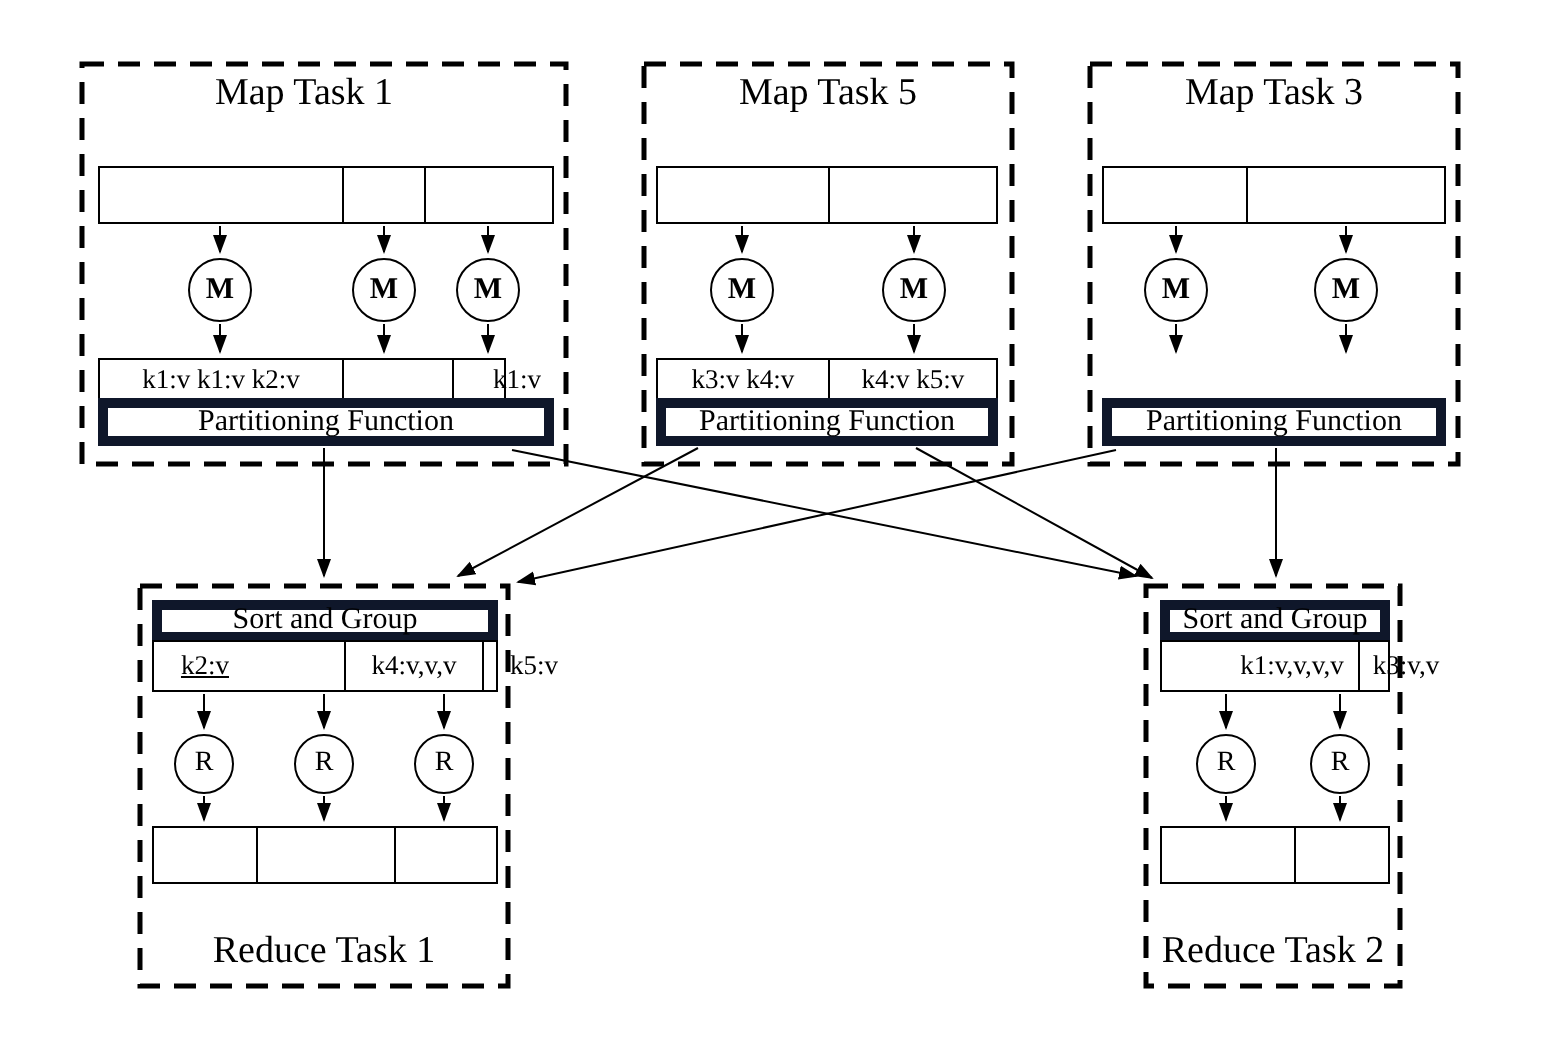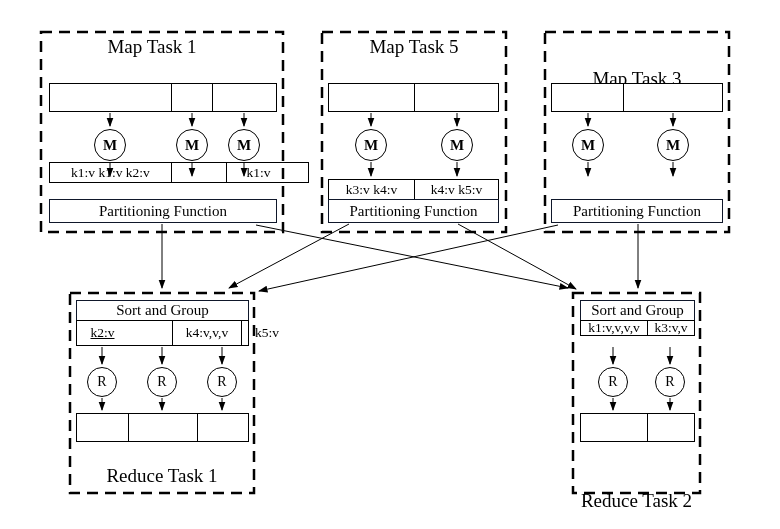--- a/index.html
+++ b/index.html
@@ -17,21 +17,21 @@
     box-sizing:border-box;
   }
   .cells { display:flex; height:100%; }
   .cell {
     flex:none; display:flex; align-items:center; justify-content:center;
     font-size:13.5px; border-left:1px solid #000; box-sizing:border-box;
     white-space:nowrap; overflow:hidden;
   }
   .cell:first-child { border-left:none; }
   .bar {
-    position:absolute; background:#fff; border:1px solid #0f172a;
+    position:absolute; background:#fff; border:5px solid #0f172a;
     box-sizing:border-box; display:flex; align-items:center; justify-content:center;
     font-size:15px; white-space:nowrap;
   }
   .circle {
     position:absolute; width:32px; height:32px; border:1.5px solid #000;
     border-radius:50%; background:#fff; box-sizing:border-box;
     display:flex; align-items:center; justify-content:center; font-size:15px;
   }
   .circle.map { font-weight:bold; }
   .circle.reduce { width:30px; height:30px; font-size:14px; }
@@ -55,21 +55,21 @@
   <div class="circle map" style="left:94px;  top:129px;">
     <span>M</span>
     </div>
   <div class="circle map" style="left:176px; top:129px;">
     <span>M</span>
     </div>
   <div class="circle map" style="left:228px; top:129px;">
     <span>M</span>
     </div>
 
-  <div class="box" style="left:49px; top:162px; width:260px; height:21px;">
+  <div class="box" style="left:49px; top:179px; width:204px; height:21px;">
     <div class="cells">
       <div class="cell" style="width:121px;">k1:v k1:v k2:v</div>
       <div class="cell" style="width:41px;"></div>
       <div class="cell" style="width:64px;margin-left:14px;">k1:v</div>
     </div>
   </div>
   <div class="bar" style="left:49px; top:199px; width:228px; height:24px;">Partitioning Function</div>
 
   <div class="task-title" style="left:322px; top:37px; width:184px;">Map Task 5</div>
 
@@ -88,21 +88,21 @@
     </div>
 
   <div class="box" style="left:328px; top:179px; width:171px; height:21px;">
     <div class="cells">
       <div class="cell" style="width:85px;">k3:v k4:v</div>
       <div class="cell" style="width:84px;">k4:v k5:v</div>
     </div>
   </div>
   <div class="bar" style="left:328px; top:199px; width:171px; height:24px;">Partitioning Function</div>
 
-  <div class="task-title" style="left:545px; top:37px; width:184px;margin-top:32px;">Map Task 3</div>
+  <div class="task-title" style="left:545px; top:37px; width:184px;">Map Task 3</div>
 
   <div class="box" style="left:551px; top:83px; width:172px; height:29px;">
     <div class="cells">
       <div class="cell" style="width:71px;"></div>
       <div class="cell" style="width:99px;"></div>
     </div>
   </div>
 
   <div class="circle map" style="left:572px; top:129px;">
     <span>M</span>
@@ -136,42 +136,42 @@
     <div class="cells">
       <div class="cell" style="width:51px;"></div>
       <div class="cell" style="width:69px;"></div>
       <div class="cell" style="width:51px;"></div>
     </div>
   </div>
 
   <div class="task-title" style="left:70px; top:466px; width:184px;">Reduce Task 1</div>
 
   <div class="bar" style="left:580px; top:300px; width:115px; height:21px;">Sort and Group</div>
-  <div class="box" style="left:580px; top:320px; width:115px; height:16px;">
+  <div class="box" style="left:580px; top:320px; width:115px; height:26px;padding-left:32px;">
     <div class="cells">
       <div class="cell" style="width:66px;">k1:v,v,v,v</div>
       <div class="cell" style="width:47px;">k3:v,v</div>
     </div>
   </div>
 
   <div class="circle reduce" style="left:598px; top:367px;">
     <span>R</span>
     </div>
   <div class="circle reduce" style="left:655px; top:367px;">
     <span>R</span>
     </div>
 
   <div class="box" style="left:580px; top:413px; width:115px; height:29px;">
     <div class="cells">
       <div class="cell" style="width:66px;"></div>
       <div class="cell" style="width:47px;"></div>
     </div>
   </div>
 
-  <div class="task-title" style="left:573px; top:466px; width:127px;margin-top:25px;">Reduce Task 2</div>
+  <div class="task-title" style="left:573px; top:466px; width:127px;">Reduce Task 2</div>
 
   <svg id="wires" width="780" height="529" viewBox="0 0 780 529">
     <defs>
       <marker id="ah" viewBox="0 0 10 8" markerWidth="10" markerHeight="8" refX="8.5" refY="4" orient="auto" markerUnits="userSpaceOnUse">
         <path d="M0,0.5 L9.5,4 L0,7.5 Z" fill="#000"></path>
       </marker>
     </defs>
 
     <g fill="none" stroke="#000" stroke-width="2.5" stroke-dasharray="11,7">
       <rect x="41" y="32" width="242" height="200"></rect>

